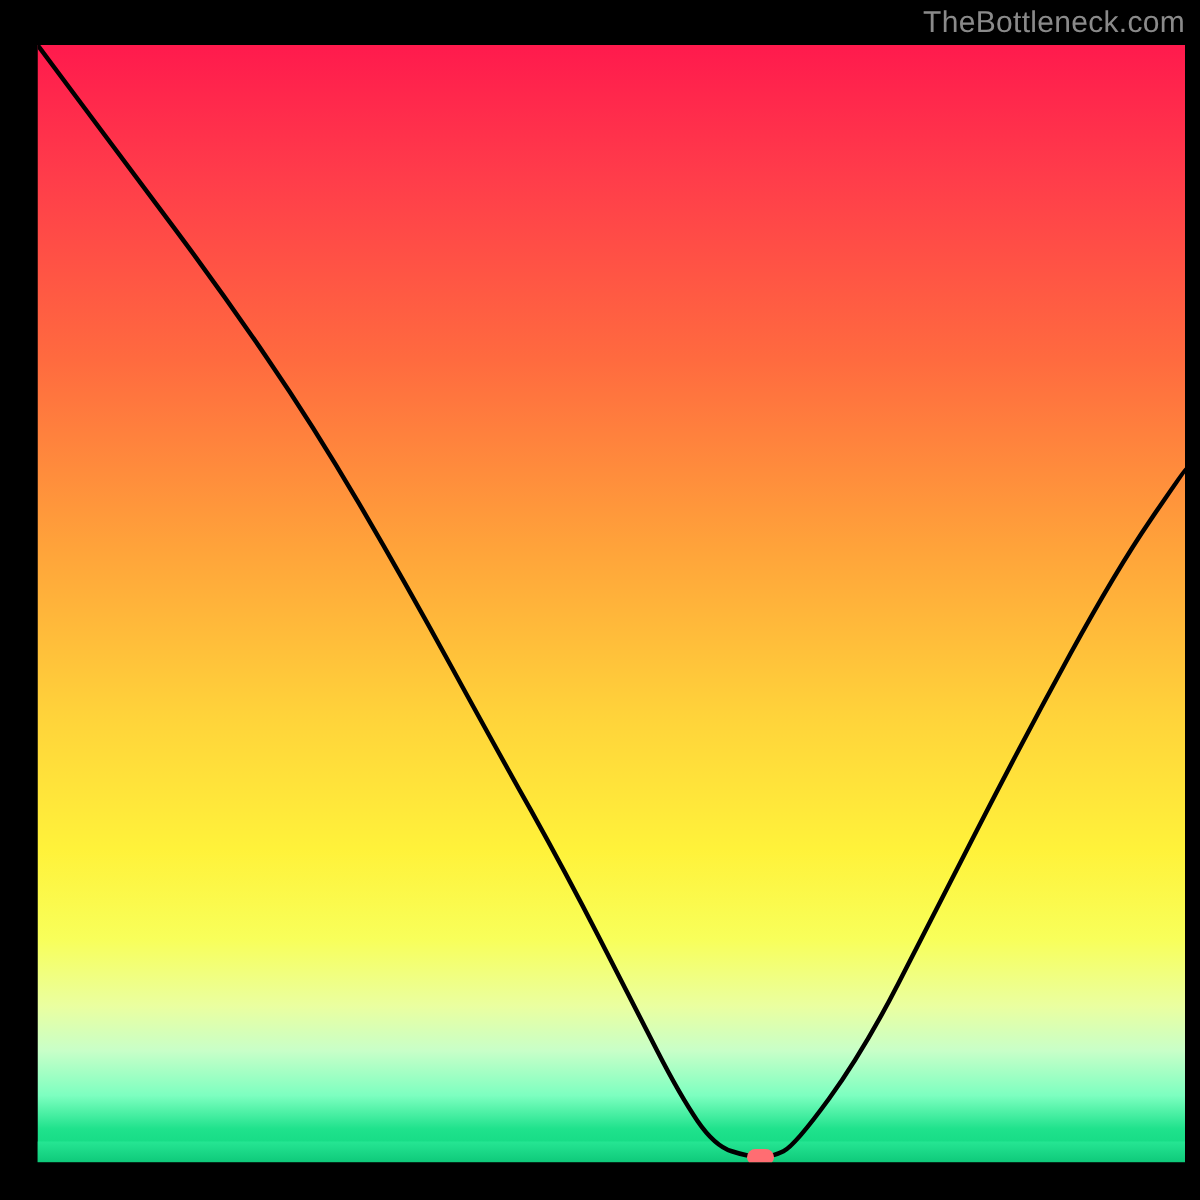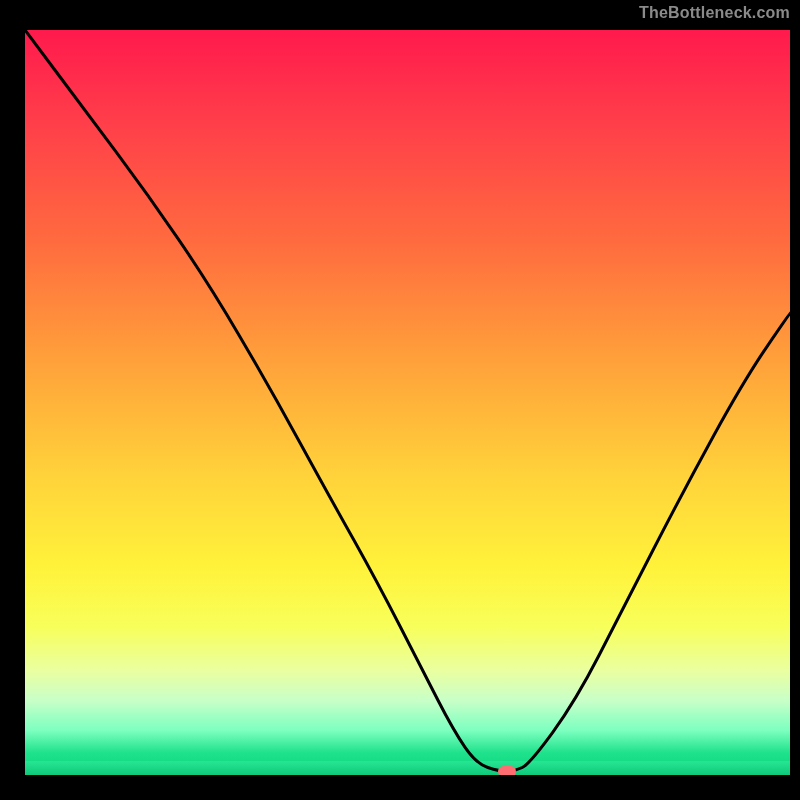--- a/index.html
+++ b/index.html
@@ -67,22 +67,22 @@
     width: 18px;
     height: 11px;
     border-radius: 7px;
     background: #ff6d72;
     
   }
   .watermark {
     position: absolute;
     top: 4px;
     right: 10px;
-    font-size: 16px;
-    font-weight: 700;
+    font-size: 20px;
+    font-weight: 400;
     color: #8a8a8a;
     letter-spacing: 0.2px;
     user-select: none;
   }
   .bottom-strip {
     position: absolute;
     left: 25px;
     width: 765px;
     bottom: 0;
     height: 25px;

